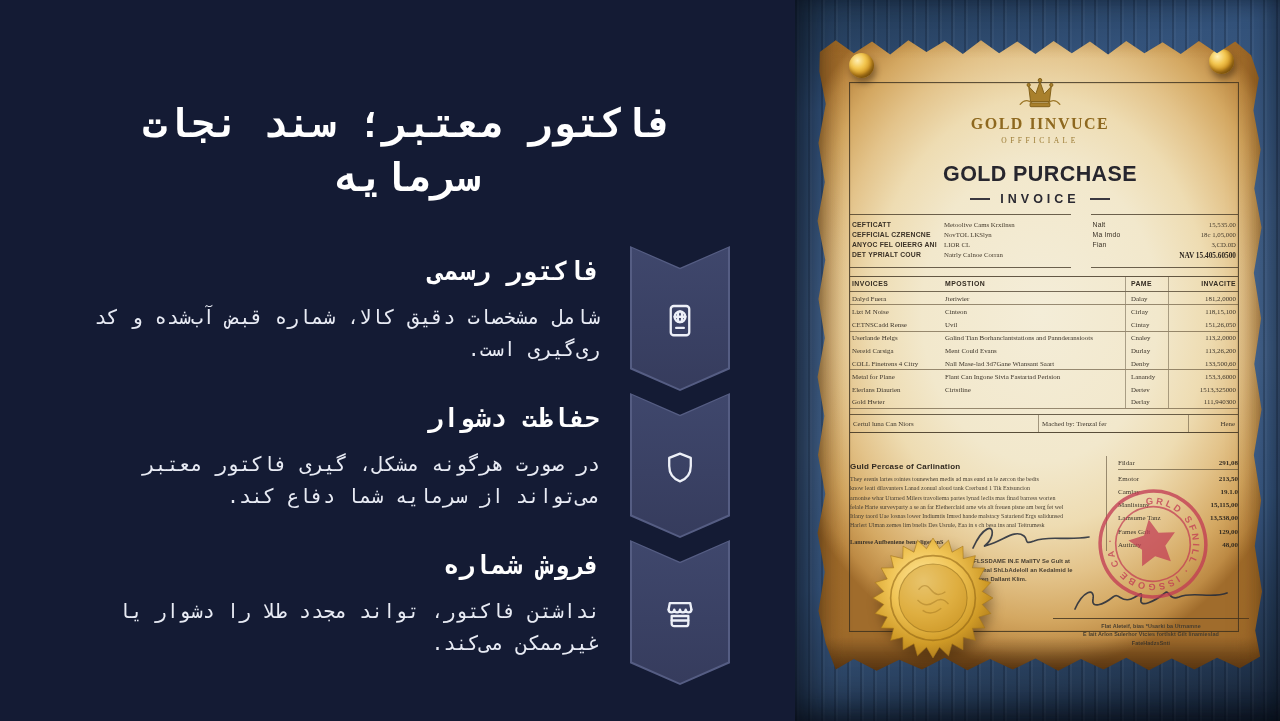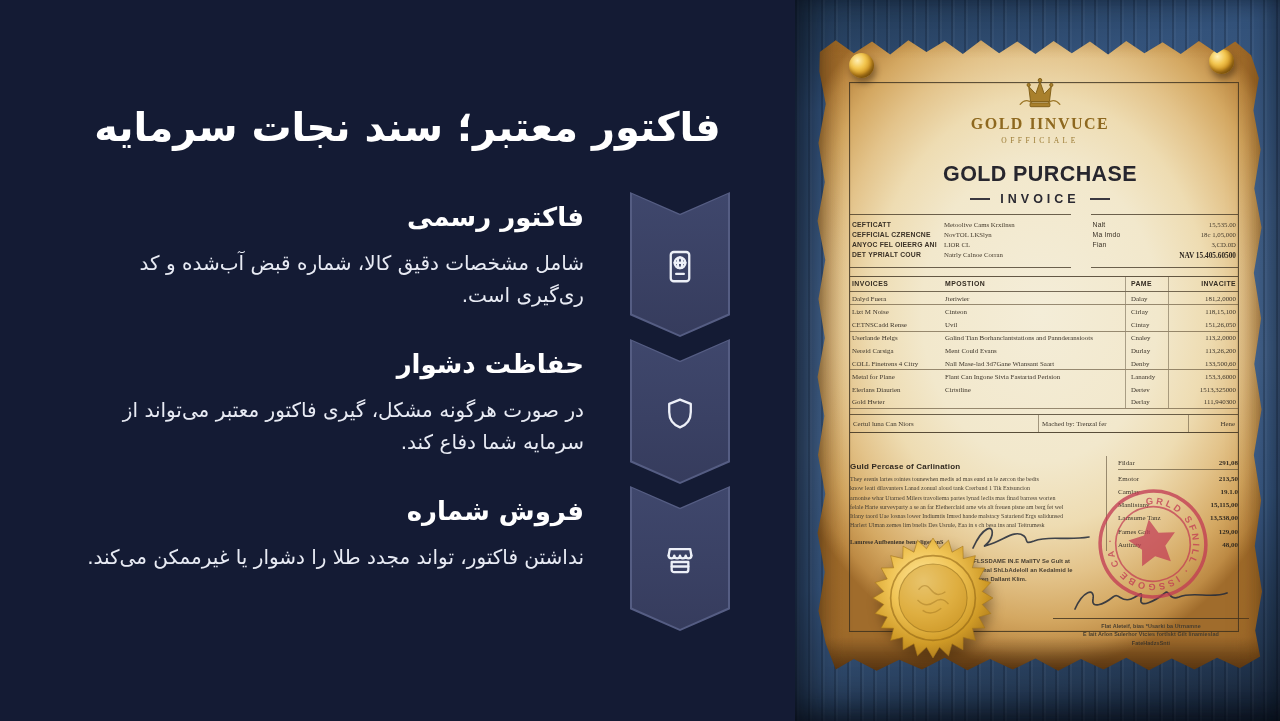--- a/index.html
+++ b/index.html
@@ -9,28 +9,29 @@
     background:#141b34;
     font-family:"DejaVu Sans", sans-serif;
   }
   .stage { position:relative; width:1280px; height:721px; display:flex; }
 
   
   .left-panel {
     width:795px; height:721px; flex:none;
     padding:100px 65px 0 85px;
     color:#fff;
+    font-family:Liberation Mono, monospace;
   }
   .slide-title {
     margin:0 0 38px 0;
     font-size:40px; font-weight:bold; line-height:1.35;
     text-align:center; color:#ffffff; letter-spacing:0;
   }
   .sections { display:flex; flex-direction:column; }
-  .section { display:flex; gap:46px; min-height:145px; margin-bottom:2px; align-items:stretch; }
+  .section { display:flex; gap:30px; min-height:145px; margin-bottom:2px; align-items:stretch; }
   .chev { position:relative; width:100px; height:145px; flex:none;
           clip-path:polygon(0% 0%, 50% 15%, 100% 0%, 100% 85%, 50% 100%, 0% 85%);
           background:#555d83; }
   .chev-fill { position:absolute; inset:2px;
           clip-path:polygon(0% 0%, 50% 15%, 100% 0%, 100% 85%, 50% 100%, 0% 85%);
           background:linear-gradient(180deg,#3f476c 0%,#3a4164 55%,#363c5d 100%); }
   .chev svg { position:absolute; left:50%; top:50%; transform:translate(-50%,-46%); }
   .sec-texts { flex:1; padding-top:10px; }
   .sec-heading { margin:0 0 15px 0; font-size:26px; font-weight:bold; color:#ffffff; }
   .sec-body { margin:0; font-size:20px; line-height:1.62; color:#e8ebf4;text-align:right; }

